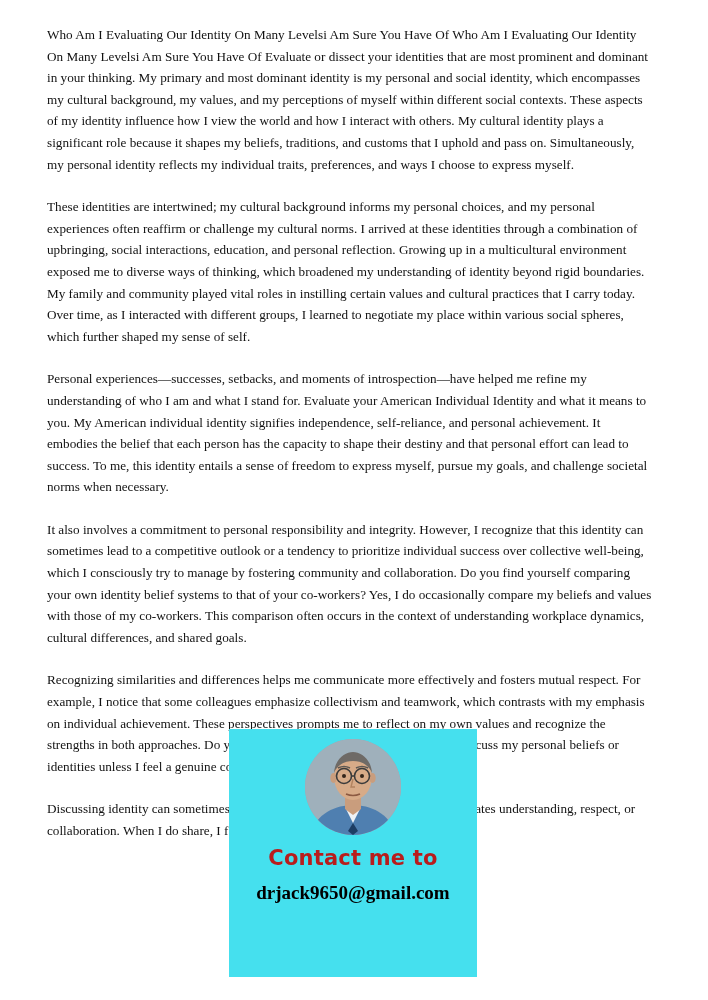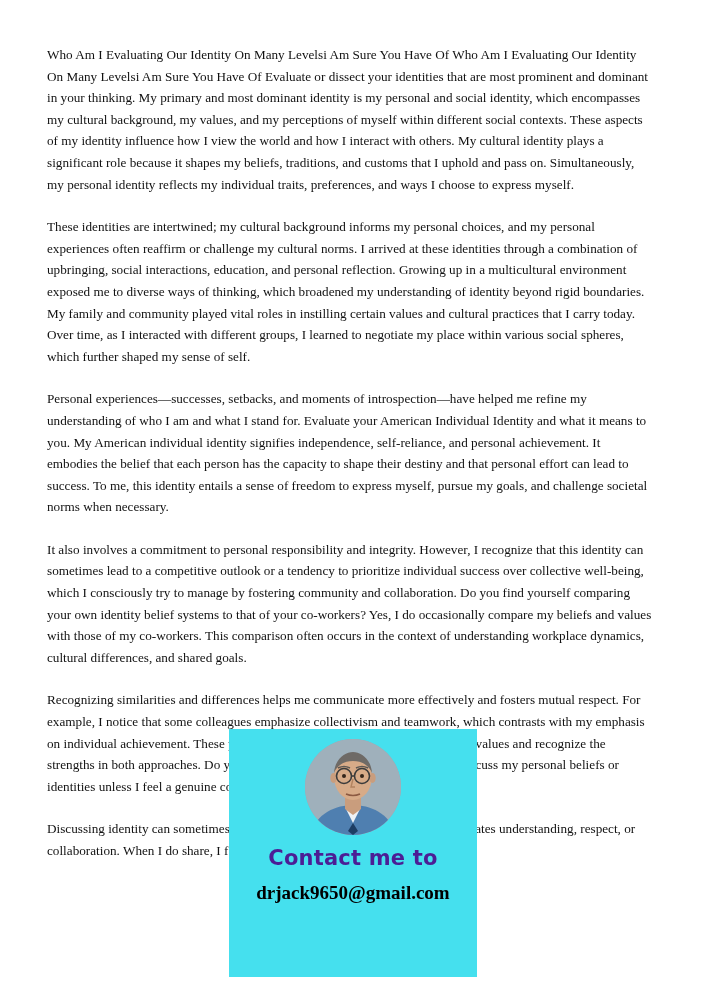--- a/index.html
+++ b/index.html
@@ -16,21 +16,21 @@
     overflow: hidden;
   }
   .page {
     position: absolute;
     inset: 0;
     background: #ffffff;
   }
   .doc-body {
     position: absolute;
     left: 47px;
-    top: 44px;
+    top: 24px;
     width: 607px;
   }
   .para {
     font-size: 13.2px;
     line-height: 21.6px;
     text-align: left;
     margin: 0 0 21px 0;
     color: #111111;
   }
   .para:last-child { margin-bottom: 0; }
@@ -59,21 +59,21 @@
     position: relative;
     flex: none;
     box-shadow: inset 0 0 0 1px rgba(0,0,0,0.08);
   }
   .avatar svg { display: block; }
   .overlay-line {
     font-family: "DejaVu Sans", "Liberation Sans", sans-serif;
     font-weight: bold;
     font-size: 21px;
     line-height: 26px;
-    color: #4c1d95;
+    color: #b91c1c;
     text-align: center;
     letter-spacing: 0.2px;
   }
   .overlay-line.first { margin-top: 10px; }
   .overlay-email {
     font-family: "Liberation Serif", "DejaVu Serif", serif;
     font-weight: bold;
     font-size: 19px;
     line-height: 24px;
     color: #000000;

